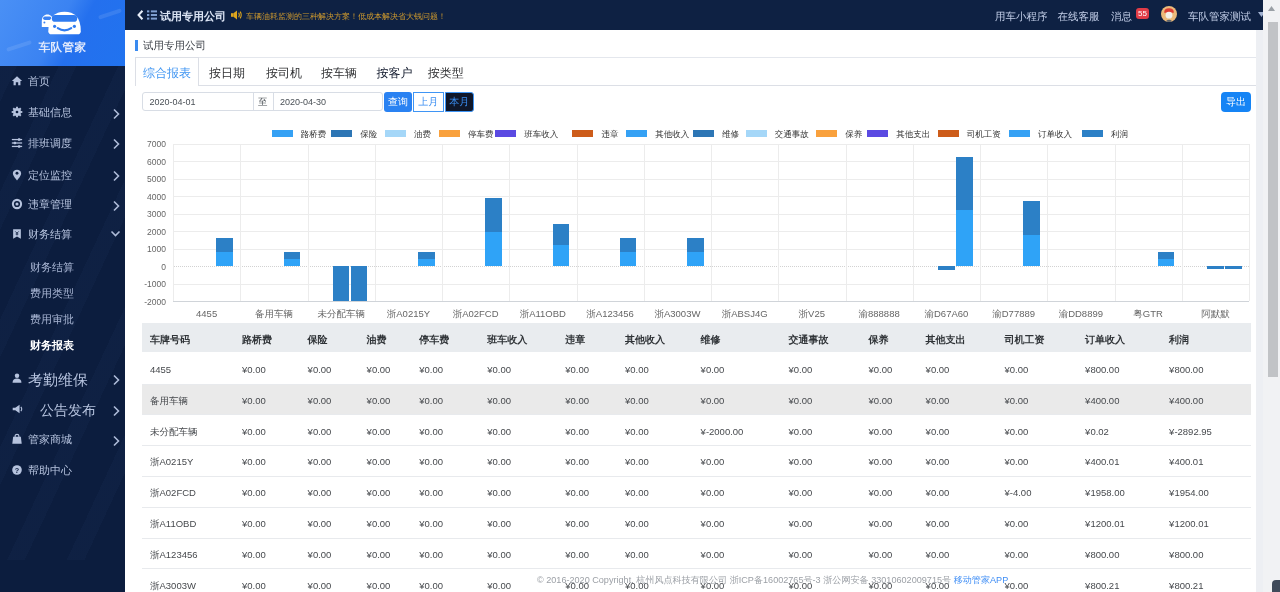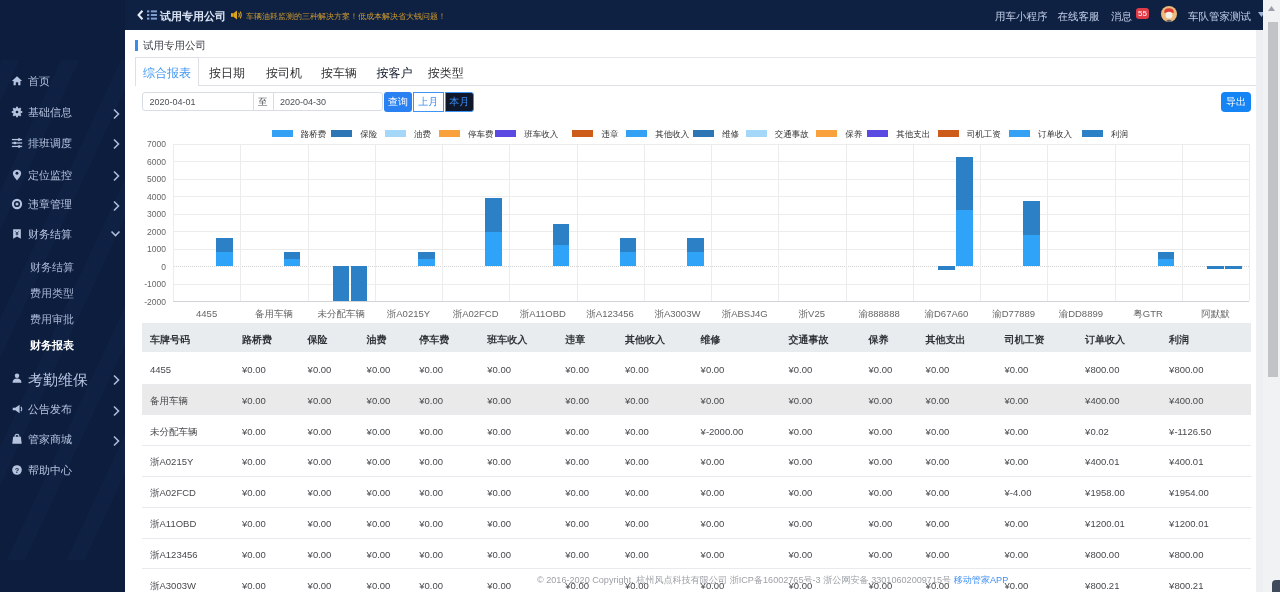--- a/index.html
+++ b/index.html
@@ -5,20 +5,35 @@
 html,body{width:1280px;height:592px;overflow:hidden;background:#fff;
 font-family:"Liberation Sans",sans-serif;}
 .ab{position:absolute}
 #page{position:relative;width:1280px;height:592px;overflow:hidden}
 
 </style></head><body>
 <div id="page">
 <div class="ab" style="left:0;top:0;width:125px;height:592px;background:#0c1d3e;overflow:hidden">
 <div class="ab" style="left:-40px;top:60px;width:260px;height:500px;background:repeating-linear-gradient(115deg,rgba(70,110,180,0) 0px,rgba(70,110,180,0) 38px,rgba(85,125,195,.04) 38px,rgba(85,125,195,.04) 54px)"></div>
 </div>
+<div class="ab" style="left:0;top:0;width:125px;height:66px;background:linear-gradient(118deg,#4a90f5 0%,#3b83f2 45%,#2470ee 60%,#2173ef 100%);overflow:hidden">
+<div class="ab" style="left:6px;top:44px;width:26px;height:4px;background:rgba(255,255,255,.10);transform:rotate(-18deg);border-radius:3px"></div>
+<div class="ab" style="left:98px;top:12px;width:24px;height:4px;background:rgba(255,255,255,.10);transform:rotate(-18deg);border-radius:3px"></div>
+<svg class="ab" style="left:38px;top:8px" width="48" height="32" viewBox="0 0 48 32">
+<path d="M3.8,18.9 L3.8,13.2 C3.8,8.8 6.3,6.6 9.4,6.6 C12.5,6.6 15,8.8 15,13.2 L15,18.9 Z" fill="#fff"></path>
+<rect x="5.1" y="8.4" width="8.2" height="3.5" rx="1.75" fill="#3b82f2"></rect>
+<circle cx="6.4" cy="14.6" r="1" fill="#3b82f2"></circle>
+<path d="M10.3,23.2 C10.3,9.2 16.8,3.8 26.5,3.8 C36.2,3.8 42.8,9.2 42.8,23.2 C42.8,25.2 41.5,26.3 39.8,26.3 L13.3,26.3 C11.6,26.3 10.3,25.2 10.3,23.2 Z" fill="#fff"></path>
+<rect x="13.8" y="7.1" width="25.4" height="6.7" rx="3.35" fill="#2e7bf0"></rect>
+<circle cx="16.6" cy="18.3" r="1.6" fill="#2e7bf0"></circle>
+<circle cx="36.4" cy="18.3" r="1.6" fill="#2e7bf0"></circle>
+<path d="M19.8,20.2 Q26.5,24.6 33.2,20.2" stroke="#2e7bf0" stroke-width="2.2" fill="none" stroke-linecap="round"></path>
+</svg>
+<div class="ab" style="left:0;top:40px;width:125px;text-align:center;color:#fff;font-size:11.5px;font-weight:700;letter-spacing:0.4px;color:#e2eafc!important">车队管家</div>
+</div>
 <svg class="ab" style="left:11px;top:75.0px" width="12" height="12" viewBox="0 0 14 14">
       <path d="M7,1.5 L13,7 L11,7 L11,12 L8.4,12 L8.4,8.6 L5.6,8.6 L5.6,12 L3,12 L3,7 L1,7 Z" fill="#b6c3de"></path>
     </svg>
 <div class="ab" style="left:28px;top:74.0px;width:70px;color:#b6c3de;font-size:11px;white-space:nowrap">首页</div>
 <svg class="ab" style="left:11px;top:106.0px" width="12" height="12" viewBox="0 0 14 14">
       <circle cx="7" cy="7" r="4.6" fill="#b6c3de"></circle>
       <g stroke="#b6c3de" stroke-width="2.2">
         <line x1="7" y1="0.8" x2="7" y2="3"></line>
         <line x1="7" y1="11" x2="7" y2="13.2"></line>
         <line x1="0.8" y1="7" x2="3" y2="7"></line>
@@ -80,21 +95,21 @@
       <path d="M1.8,12.5 C1.8,9 4,7.6 7,7.6 C10,7.6 12.2,9 12.2,12.5 Z" fill="#b6c3de"></path>
     </svg>
 <div class="ab" style="left:28px;top:371.0px;width:70px;color:#b6c3de;font-size:15px;white-space:nowrap">考勤维保</div>
 <svg class="ab" style="left:112px;top:373.5px" width="8" height="12" viewBox="0 0 8 12">
       <path d="M2,1.5 L6.5,6 L2,10.5" fill="none" stroke="#aebbd8" stroke-width="1.6"></path>
     </svg>
 <svg class="ab" style="left:11px;top:403.0px" width="12" height="12" viewBox="0 0 14 14">
       <path d="M2,5.5 L5,5.5 L10,2 L10,12 L5,8.5 L2,8.5 Z" fill="#b6c3de"></path>
       <path d="M11.5,4.5 Q13.5,7 11.5,9.5" stroke="#b6c3de" stroke-width="1.3" fill="none"></path>
     </svg>
-<div class="ab" style="left:28px;top:402.0px;width:70px;color:#b6c3de;font-size:11px;white-space:nowrap">公告发布</div>
+<div class="ab" style="left:40px;top:402.0px;width:70px;color:#b6c3de;font-size:14px;white-space:nowrap">公告发布</div>
 <svg class="ab" style="left:112px;top:404.5px" width="8" height="12" viewBox="0 0 8 12">
       <path d="M2,1.5 L6.5,6 L2,10.5" fill="none" stroke="#aebbd8" stroke-width="1.6"></path>
     </svg>
 <svg class="ab" style="left:11px;top:433.0px" width="12" height="12" viewBox="0 0 14 14">
       <path d="M2.5,4.5 L11.5,4.5 L12.5,12.5 L1.5,12.5 Z" fill="#b6c3de"></path>
       <path d="M4.8,6.5 L4.8,3.5 C4.8,1 9.2,1 9.2,3.5 L9.2,6.5" stroke="#b6c3de" stroke-width="1.3" fill="none"></path>
     </svg>
 <div class="ab" style="left:28px;top:432.0px;width:70px;color:#b6c3de;font-size:11px;white-space:nowrap">管家商城</div>
 <svg class="ab" style="left:112px;top:434.5px" width="8" height="12" viewBox="0 0 8 12">
       <path d="M2,1.5 L6.5,6 L2,10.5" fill="none" stroke="#aebbd8" stroke-width="1.6"></path>
@@ -335,21 +350,21 @@
 <div class="ab" style="left:419.3px;top:425.6px;color:#46494d;font-size:9.5px;white-space:nowrap">¥0.00</div>
 <div class="ab" style="left:487.2px;top:425.6px;color:#46494d;font-size:9.5px;white-space:nowrap">¥0.00</div>
 <div class="ab" style="left:565.2px;top:425.6px;color:#46494d;font-size:9.5px;white-space:nowrap">¥0.00</div>
 <div class="ab" style="left:625.0px;top:425.6px;color:#46494d;font-size:9.5px;white-space:nowrap">¥0.00</div>
 <div class="ab" style="left:700.6px;top:425.6px;color:#46494d;font-size:9.5px;white-space:nowrap">¥-2000.00</div>
 <div class="ab" style="left:788.5px;top:425.6px;color:#46494d;font-size:9.5px;white-space:nowrap">¥0.00</div>
 <div class="ab" style="left:868.5px;top:425.6px;color:#46494d;font-size:9.5px;white-space:nowrap">¥0.00</div>
 <div class="ab" style="left:925.6px;top:425.6px;color:#46494d;font-size:9.5px;white-space:nowrap">¥0.00</div>
 <div class="ab" style="left:1004.5px;top:425.6px;color:#46494d;font-size:9.5px;white-space:nowrap">¥0.00</div>
 <div class="ab" style="left:1085.1px;top:425.6px;color:#46494d;font-size:9.5px;white-space:nowrap">¥0.02</div>
-<div class="ab" style="left:1169.1px;top:425.6px;color:#46494d;font-size:9.5px;white-space:nowrap">¥-1126.50</div>
+<div class="ab" style="left:1169.1px;top:425.6px;color:#46494d;font-size:9.5px;white-space:nowrap">¥-2892.95</div>
 <div class="ab" style="left:142px;top:445.2px;width:1109.4px;height:1px;background:#e8eaed"></div>
 <div class="ab" style="left:150px;top:456.4px;color:#46494d;font-size:9.5px;white-space:nowrap">浙A0215Y</div>
 <div class="ab" style="left:242.0px;top:456.4px;color:#46494d;font-size:9.5px;white-space:nowrap">¥0.00</div>
 <div class="ab" style="left:307.6px;top:456.4px;color:#46494d;font-size:9.5px;white-space:nowrap">¥0.00</div>
 <div class="ab" style="left:366.6px;top:456.4px;color:#46494d;font-size:9.5px;white-space:nowrap">¥0.00</div>
 <div class="ab" style="left:419.3px;top:456.4px;color:#46494d;font-size:9.5px;white-space:nowrap">¥0.00</div>
 <div class="ab" style="left:487.2px;top:456.4px;color:#46494d;font-size:9.5px;white-space:nowrap">¥0.00</div>
 <div class="ab" style="left:565.2px;top:456.4px;color:#46494d;font-size:9.5px;white-space:nowrap">¥0.00</div>
 <div class="ab" style="left:625.0px;top:456.4px;color:#46494d;font-size:9.5px;white-space:nowrap">¥0.00</div>
 <div class="ab" style="left:700.6px;top:456.4px;color:#46494d;font-size:9.5px;white-space:nowrap">¥0.00</div>

